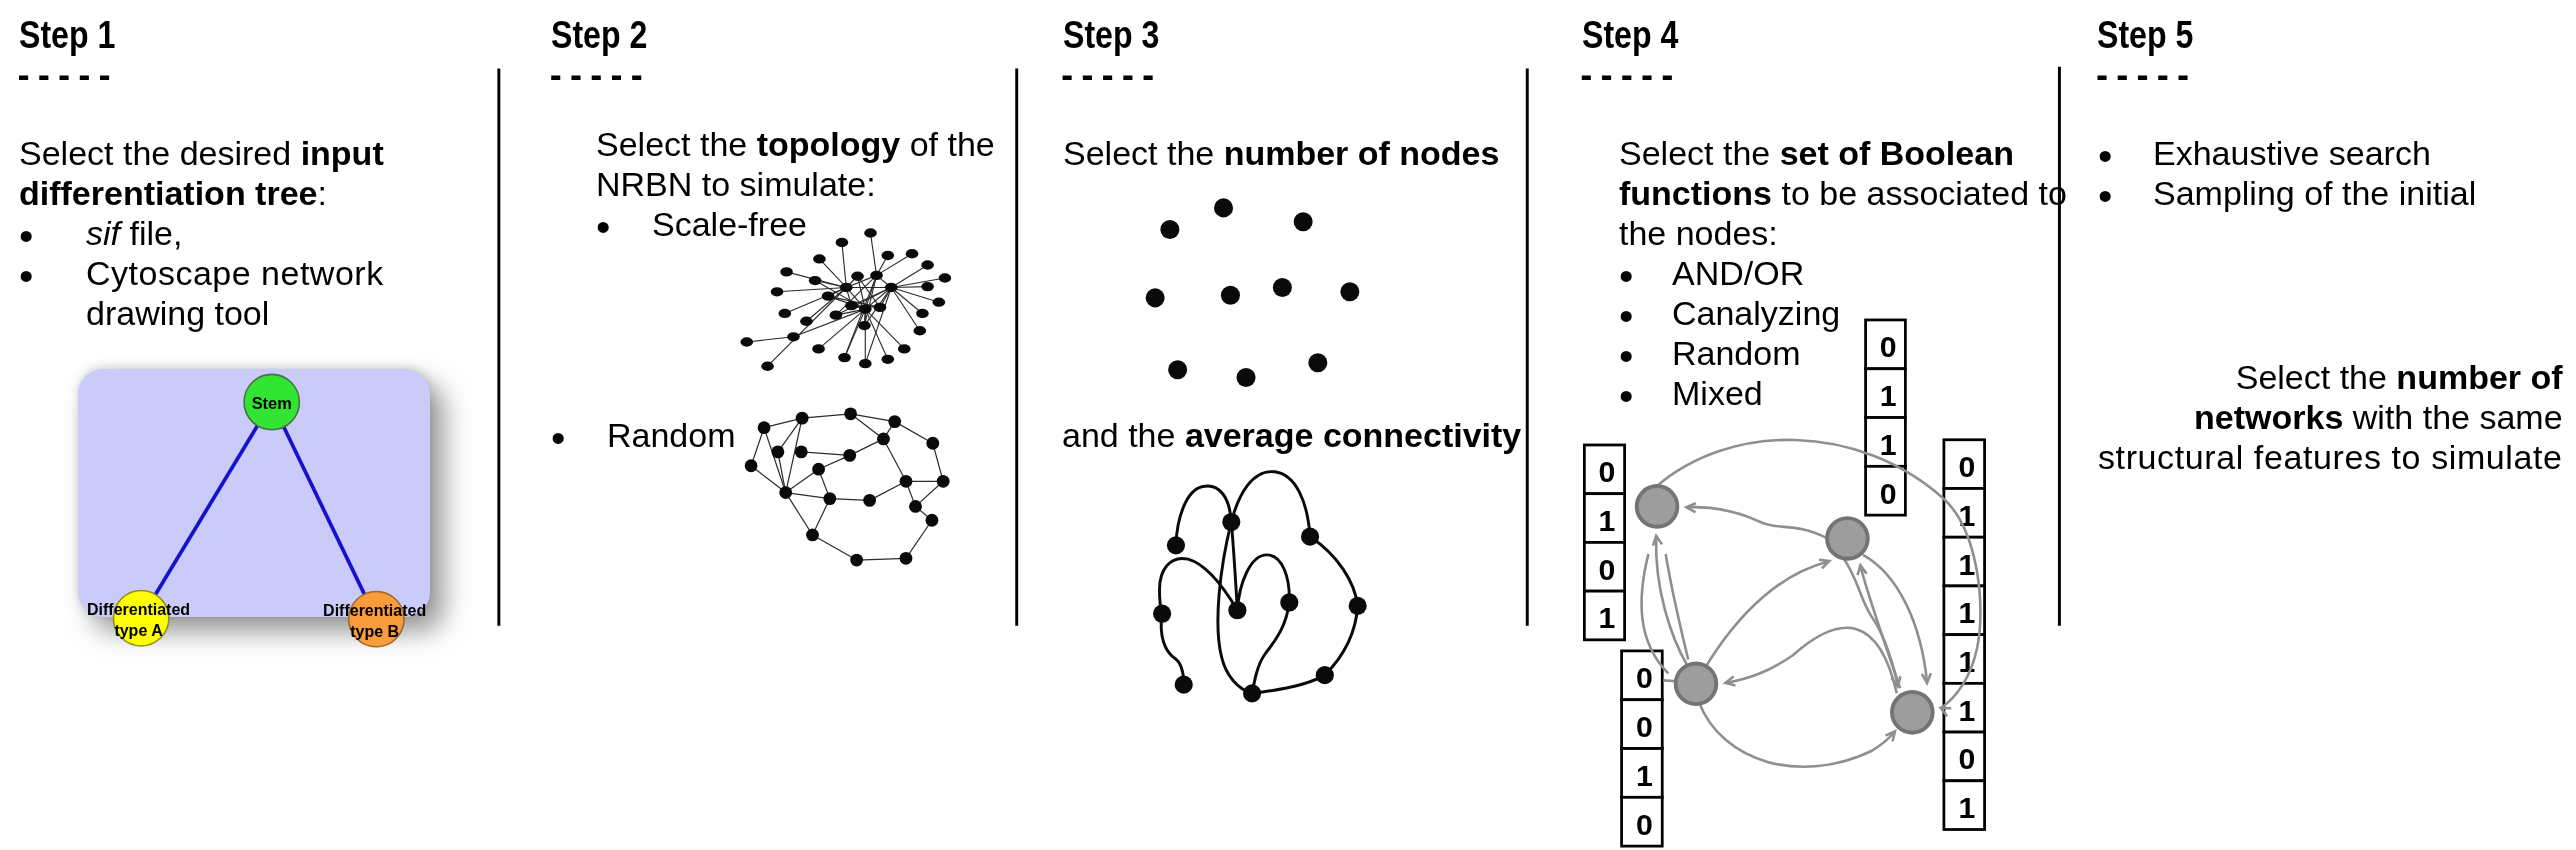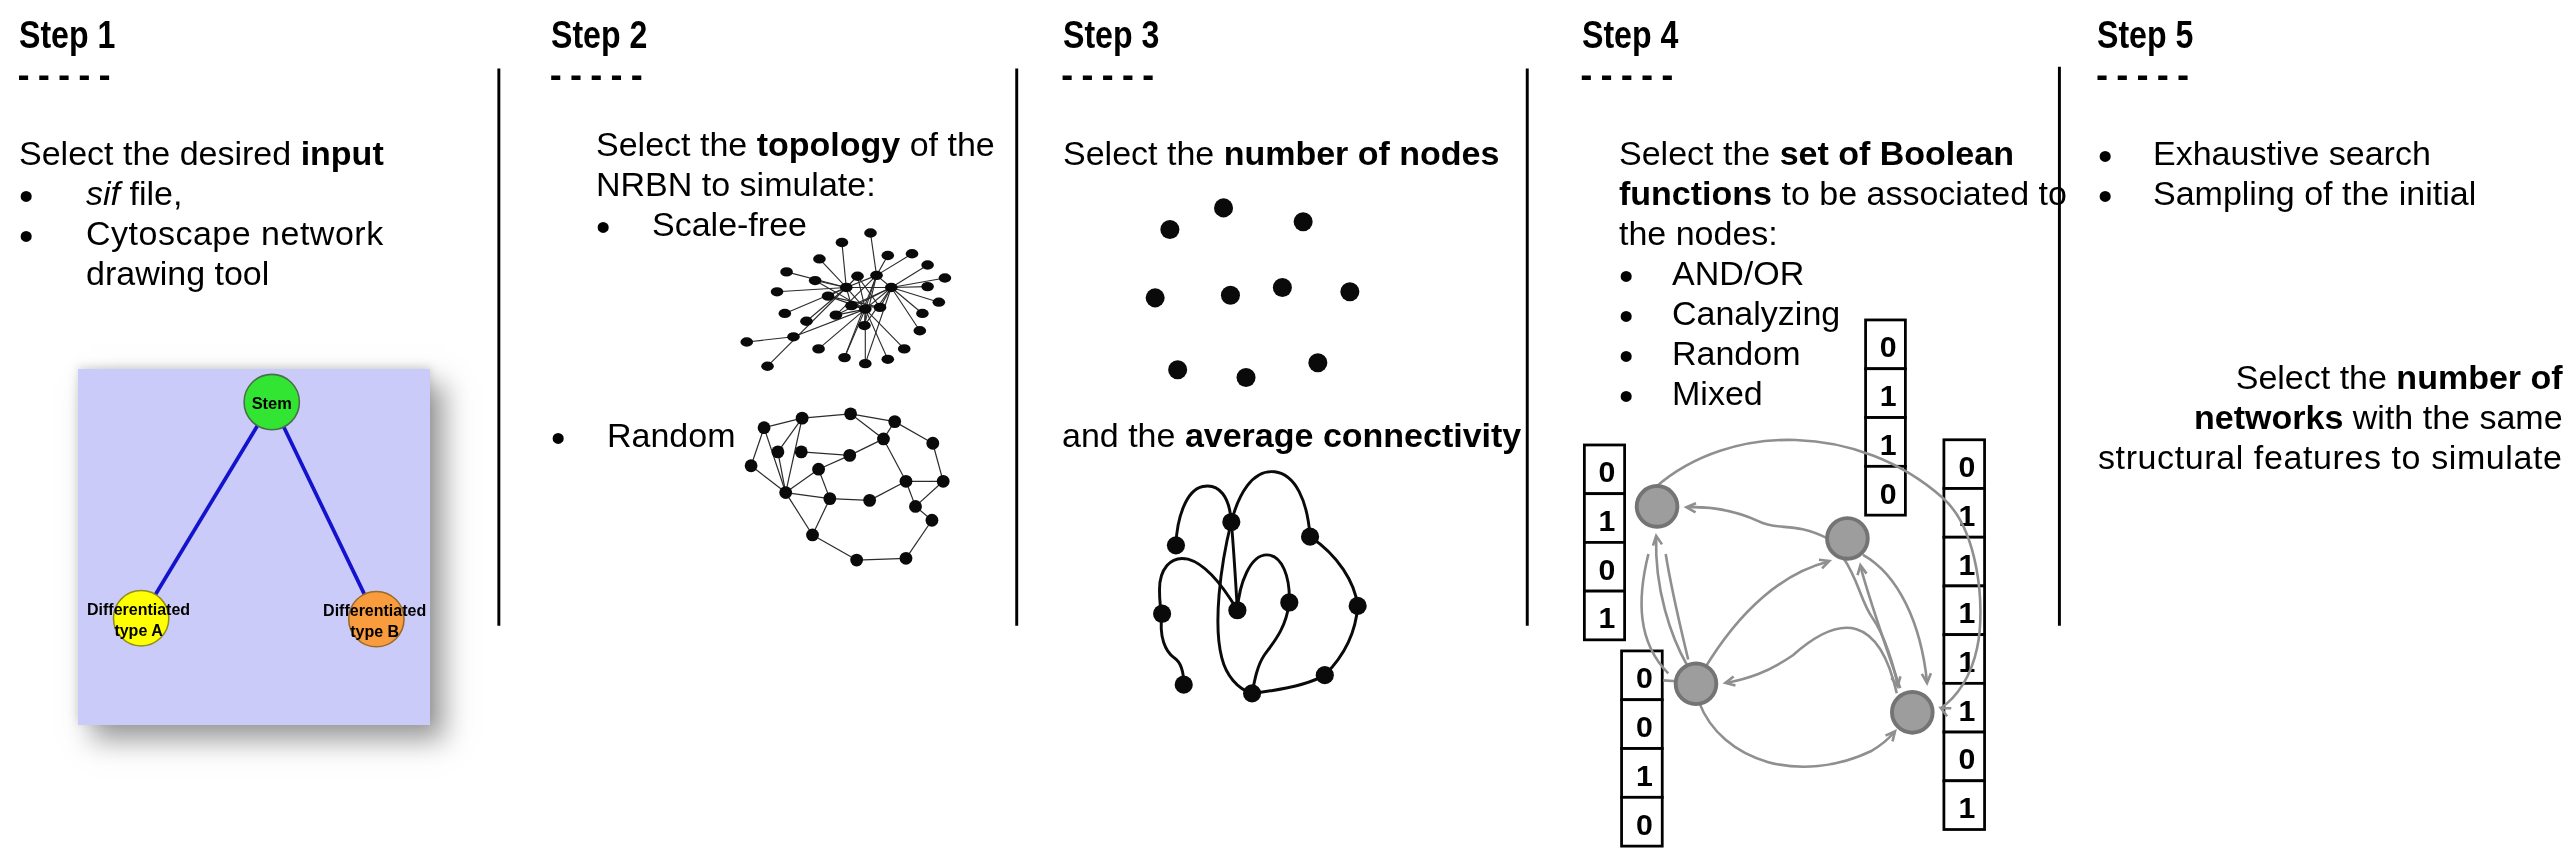--- a/index.html
+++ b/index.html
@@ -15,20 +15,21 @@
 <body>
 
 <div class="h" style="left:19px;">Step 1</div>
 <div class="h" style="left:551px;">Step 2</div>
 <div class="h" style="left:1063px;">Step 3</div>
 <div class="h" style="left:1582px;">Step 4</div>
 <div class="h" style="left:2097px;">Step 5</div>
 
 <div class="t" style="left:19px; top:133px;">
 <div>Select the desired <b>input</b></div>
+<div><b>differentiation tree</b>:</div>
 <div class="li" style="padding-left:67px;"><span class="b">•</span><i>sif</i> file,</div>
 <div class="li" style="padding-left:67px; letter-spacing:0.5px;"><span class="b">•</span>Cytoscape network</div>
 <div style="padding-left:67px;">drawing tool</div>
 </div>
 
 <div class="t" style="left:551px; top:124px;margin-left:45px;">
 <div>Select the <b>topology</b> of the</div>
 <div>NRBN to simulate:</div>
 <div class="li" style="padding-left:56px;"><span class="b">•</span>Scale-free</div>
 </div>
@@ -56,21 +57,21 @@
 <div class="t" style="left:2098px; top:133px;">
 <div class="li" style="padding-left:55px;"><span class="b">•</span>Exhaustive search</div>
 <div class="li" style="padding-left:55px;"><span class="b">•</span>Sampling of the initial</div>
 </div>
 <div class="t" style="left:2098px; top:357px;text-align:right;">
 <div>Select the <b>number of</b></div>
 <div><b>networks</b> with the same</div>
 <div style="letter-spacing:0.6px;">structural features to simulate</div>
 </div>
 
-<div id="treebox" style="position:absolute; left:78px; top:369px; width:352px; height:356px; background:#cbcbfa; box-shadow:14px 14.7px 26px rgba(85,85,85,0.6), 0px -1.7px 8.7px rgba(120,120,120,0.28);">
+<div id="treebox" style="position:absolute; left:78px; top:369px; width:352px; height:248px; background:#cbcbfa; box-shadow:14px 14.7px 26px rgba(85,85,85,0.6), 0px -1.7px 8.7px rgba(120,120,120,0.28);border-radius:25px;">
 <svg width="352" height="284" viewBox="0 0 407 328">
   <line x1="224" y1="38" x2="73" y2="288" stroke="#1313cd" stroke-width="4.3"></line>
   <line x1="224" y1="38" x2="345" y2="289" stroke="#1313cd" stroke-width="4.3"></line>
   <circle cx="224" cy="38" r="32" fill="#32e532" stroke="#4a6e4a" stroke-width="1.8"></circle>
   <circle cx="73" cy="288" r="32" fill="#ffff00" stroke="#8e8e22" stroke-width="1.8"></circle>
   <circle cx="345" cy="289" r="32" fill="#f89c3d" stroke="#9a6a28" stroke-width="1.8"></circle>
   <text x="224" y="46" font-family="Liberation Sans, sans-serif" font-size="19px" font-weight="bold" text-anchor="middle">Stem</text>
   <text x="70" y="284" font-family="Liberation Sans, sans-serif" font-size="18.5px" font-weight="bold" text-anchor="middle">Differentiated</text>
   <text x="70" y="309" font-family="Liberation Sans, sans-serif" font-size="18.5px" font-weight="bold" text-anchor="middle">type A</text>
   <text x="343" y="285" font-family="Liberation Sans, sans-serif" font-size="18.5px" font-weight="bold" text-anchor="middle">Differentiated</text>

